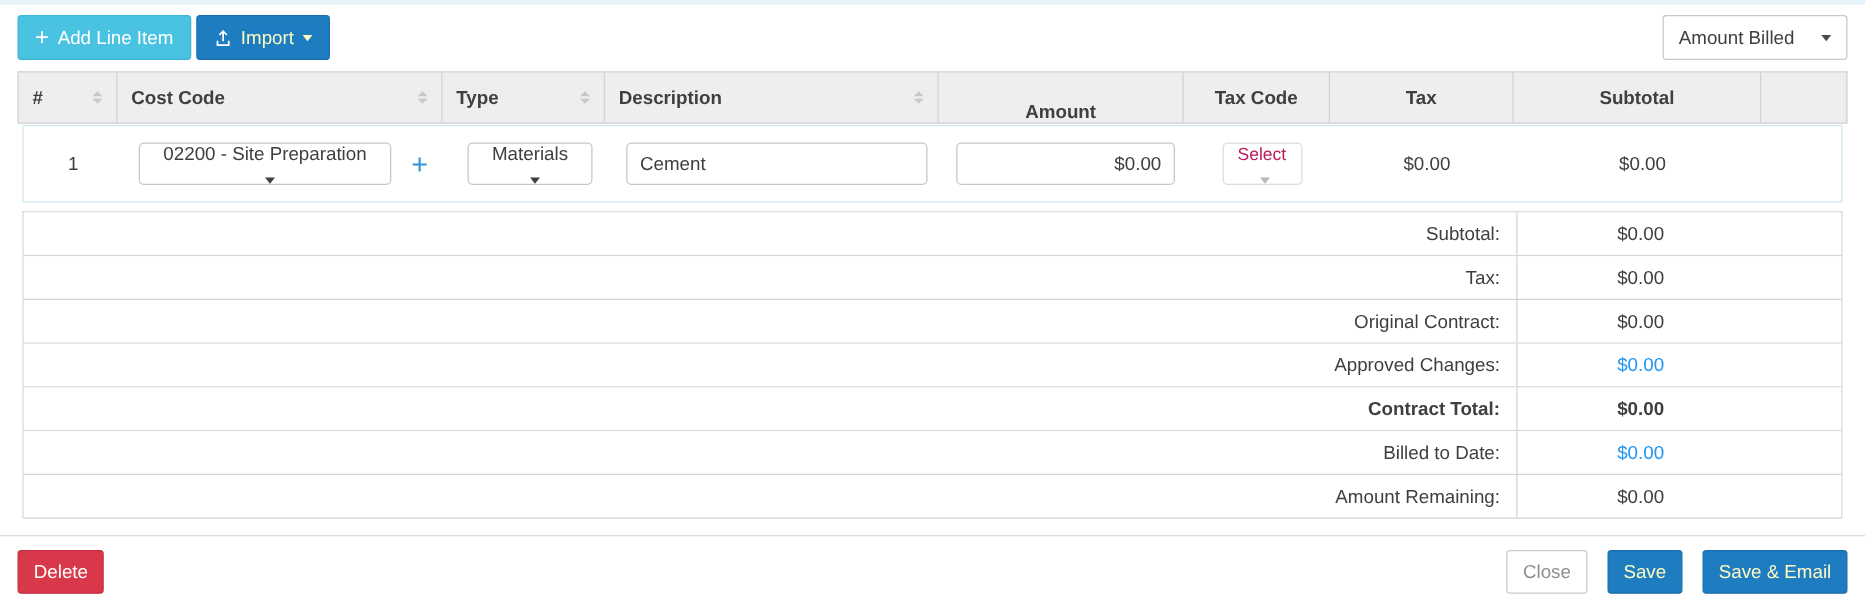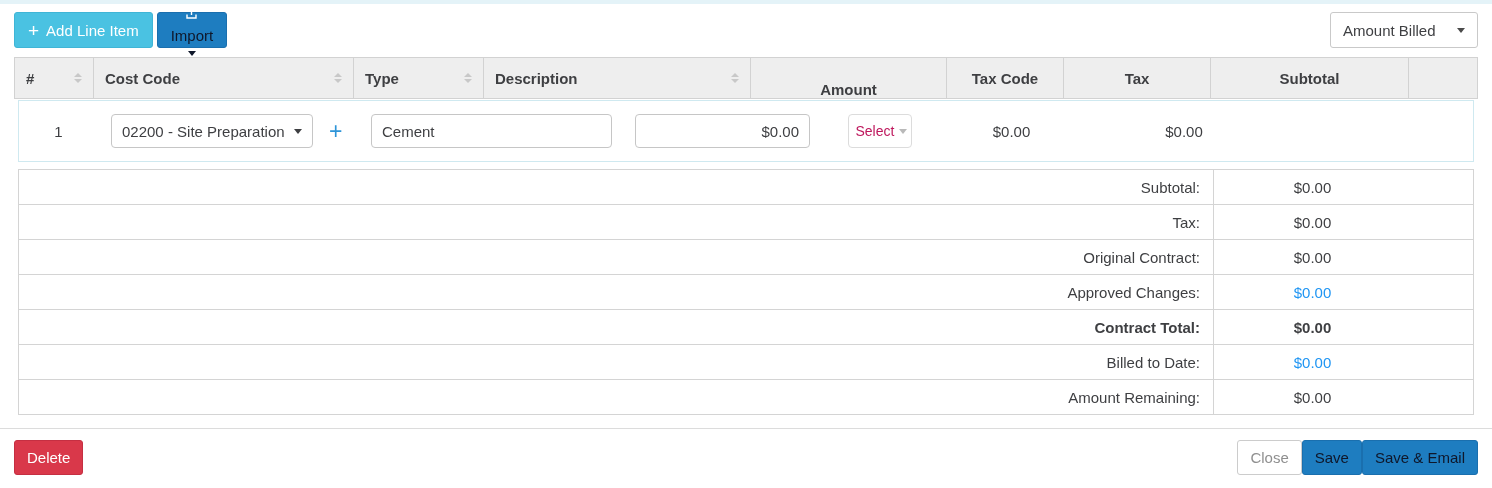--- a/index.html
+++ b/index.html
@@ -12,21 +12,21 @@
   .top-strip { height:4px; background:#e4f3f8; }
 
   
   .toolbar { display:flex; justify-content:space-between; align-items:flex-start; padding:8px 14px 9px 14px; }
   .toolbar-left { display:flex; gap:4px; }
   .btn { display:inline-flex; align-items:center; justify-content:center; gap:7px;
          height:36px; padding:0 13px; border-radius:3px; border:1px solid transparent;
          font-size:15px; cursor:pointer; white-space:nowrap; }
   .btn-add { background:var(--add-button); border-color:#3fb5d6; color:#fff; }
   .btn-add .plus { font-size:19px; font-weight:400; line-height:1; }
-  .btn-primary { background:var(--primary-button); border-color:#1a6fae; color:#0f172a;flex-direction:column; }
+  .btn-primary { background:var(--primary-button); border-color:#1a6fae; color:#fef9c3; }
   .caret { width:0; height:0; border-left:4px solid transparent; border-right:4px solid transparent;
            border-top:5px solid currentColor; display:inline-block; }
   .select-box { display:flex; align-items:center; justify-content:space-between;
          height:36px; border:1px solid #c9c9c9; border-radius:3px; background:#fff;
          padding:0 12px; color:#3e3f42; cursor:pointer; }
   .mode-select { width:148px; }
   .mode-select .caret { color:#4a4a4a; }
 
   
   .grid-header { display:flex; margin:0 14px; height:42px; background:var(--header-bg);
@@ -43,21 +43,21 @@
   .c-amt{width:196px;align-items:flex-end;} .c-taxcode{width:117px;} .c-tax{width:147px;} .c-sub{width:198px;} .c-end{width:60px; flex:1;}
 
   
   .line-row { display:flex; align-items:center; margin:1px 18px 0 18px; height:62px;
               border:1px solid var(--row-highlight-border); background:#fff; }
   .rcell { display:flex; align-items:center; padding:0 11px; }
   .rcell.centered { justify-content:center; }
   .row-num { justify-content:center; font-size:15px; }
   .ctl-select { display:flex; align-items:center; justify-content:space-between;
                 height:34px; border:1px solid #c6c6c6; border-radius:4px; background:#fff;
-                padding:0 10px; font-size:15px; cursor:pointer; }
+                padding:0 10px; font-size:15px; cursor:pointer;flex-direction:column; }
   .ctl-select .caret { color:#3e3f42; margin-left:8px; }
   .cost-select { width:202px; }
   .type-select { width:100px; }
   .plus-link { color:#2e95d8; font-size:23px; font-weight:300; line-height:1; margin-left:16px; cursor:pointer; }
   .ctl-input { height:34px; border:1px solid #c6c6c6; border-radius:4px; padding:0 10px;
                font-family:"Liberation Sans", sans-serif; font-size:15px; color:#3e3f42; outline:none; width:100%; }
   .desc-input { width:241px; }
   .amt-input { width:175px; text-align:right; }
   .tax-select { width:64px; padding:0 7px; border-color:#dcdcdc; color:#be185d; font-size:14px; cursor:default; }
   .tax-select .caret { color:#b9b9b9; margin-left:5px; }
@@ -73,21 +73,21 @@
   .srow-spacer { width:62px; }
   .srow .link { color:var(--link); cursor:pointer; }
   .srow.bold .srow-label, .srow.bold .srow-value { font-weight:bold; }
 
   
   .footer { margin-top:13px; border-top:1px solid #dcdcdc; padding:11px 14px 0 14px;
             display:flex; justify-content:space-between; align-items:center; }
   .btn-sm { height:35px; padding:0 12px; font-size:15px; border-radius:3px; }
   .btn-delete { background:var(--delete-button); border-color:#c52f42; color:#fff; }
   .btn-close { background:#fff; border-color:#cccccc; color:#8f8f8f; }
-  .footer-right { display:flex; gap:0;justify-content:center; }
+  .footer-right { display:flex; gap:16px;justify-content:center; }
 </style>
 </head>
 <body>
 
 <div class="top-strip"></div>
 
 <div class="toolbar">
   <div class="toolbar-left">
     <button class="btn btn-add">
       <span class="plus">+</span>
@@ -156,20 +156,26 @@
 
 <div class="line-row">
   <div class="rcell row-num c-num">1</div>
   <div class="rcell c-cost" style="padding-left:13px;">
     <div class="ctl-select cost-select">
       <span>02200 - Site Preparation</span>
       <span class="caret"></span>
     </div>
     <span class="plus-link">+</span>
   </div>
+  <div class="rcell c-type" style="padding-left:16px;">
+    <div class="ctl-select type-select">
+      <span>Materials</span>
+      <span class="caret"></span>
+    </div>
+  </div>
   <div class="rcell c-desc" style="padding-left:13px;">
     <input class="ctl-input desc-input" value="Cement" style="">
   </div>
   <div class="rcell c-amt" style="padding-left:10px;">
     <input class="ctl-input amt-input" value="$0.00" style="">
   </div>
   <div class="rcell centered c-taxcode">
     <div class="ctl-select tax-select">
       <span>Select</span>
       <span class="caret"></span>

